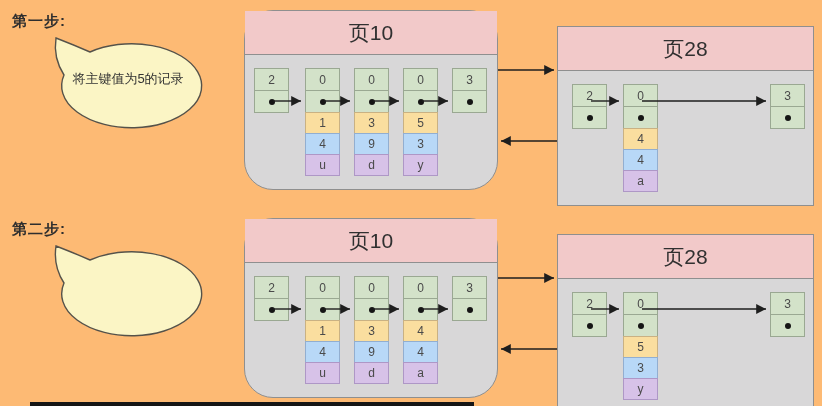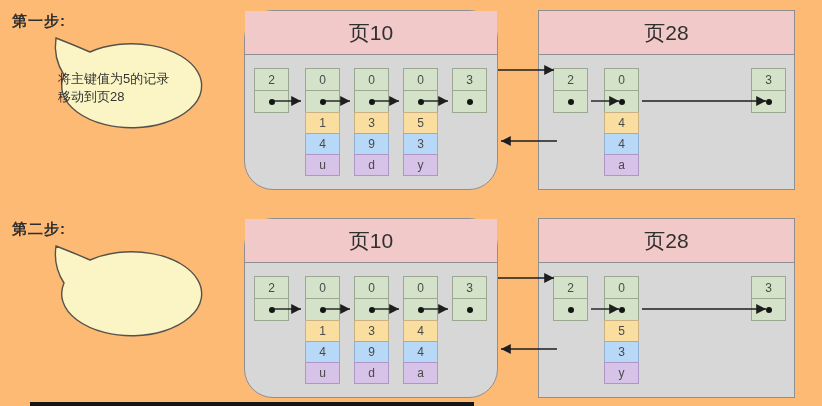--- a/index.html
+++ b/index.html
@@ -11,28 +11,28 @@
   }
   .step{position:absolute; left:0; width:822px; height:200px;}
   .step-label{
     position:absolute; left:12px; top:12px;
     font-size:15px; font-weight:600; color:#2e2e2e; letter-spacing:1px;
   }
   .bubble-svg{position:absolute; left:40px; top:30px; width:175px; height:110px;}
   .bubble-shape{fill:#fbf5c5; stroke:#55524a; stroke-width:1.4px;}
   .bubble-text{
     position:absolute; left:58px; top:70px; width:140px;
-    font-size:13px; line-height:18px; color:#333;
+    text-align:center; font-size:13px; line-height:18px; color:#333;
   }
   .page-box{
     position:absolute; top:10px; height:180px;
     border:1px solid #8f8f8f; box-sizing:border-box; background:#d8d7d8;
   }
   .page-box.p10{left:244px; width:254px;border-radius:29px;}
-  .page-box.p28{left:538px; width:257px;}
+  .page-box.p28{left:557px; width:257px;margin-top:16px;}
   .page-header{
     height:43px; background:#f2c9c9; border-bottom:1px solid #8f8f8f;
     display:flex; align-items:center; justify-content:center;
     font-size:21px; color:#303030;
   }
   .page-body{position:relative; height:135px;}
   .record{position:absolute; top:13px; width:35px;}
   .cell{
     box-sizing:border-box; width:35px; height:23px; margin-top:-1px;
     display:flex; align-items:center; justify-content:center;
@@ -57,21 +57,20 @@
 <div class="canvas">
 
   <section class="step" style="top:0;">
     <div class="step-label">第一步:</div>
 
     <svg class="bubble-svg" viewBox="0 0 175 110">
       <path class="bubble-shape" d="M16,8 Q13,28 24,45 A70,42 0 1 0 50,22 Q34,15 16,8 Z"></path>
     </svg>
     <div class="bubble-text">
       <div>将主键值为5的记录</div>
-      <div>移动到页28</div>
     </div>
 
     <div class="page-box p10">
       <div class="page-header">页10</div>
       <div class="page-body">
           <div class="record" style="left: 9px;">
             <div class="cell head">2</div>
             <div class="cell ptr">
               <span class="dot"></span>
             </div>

